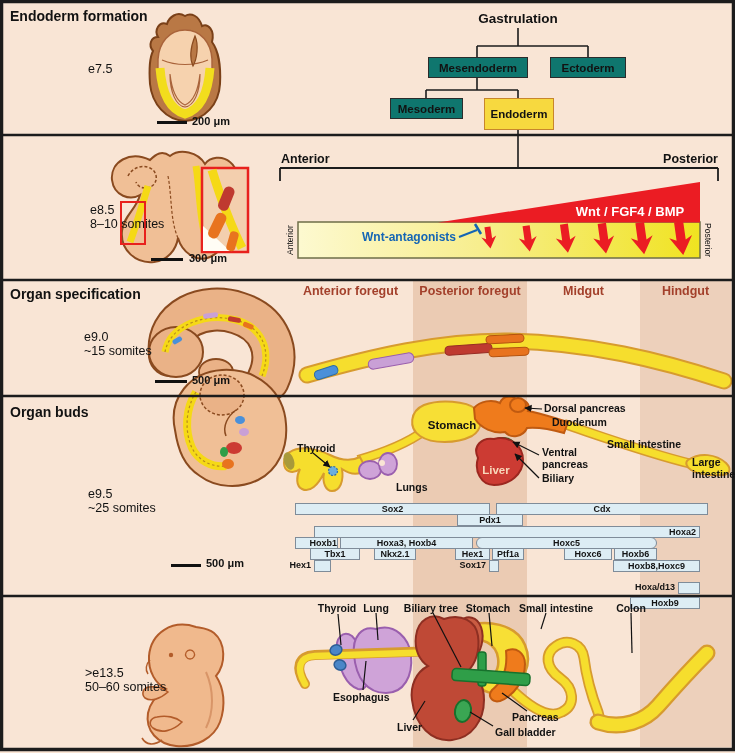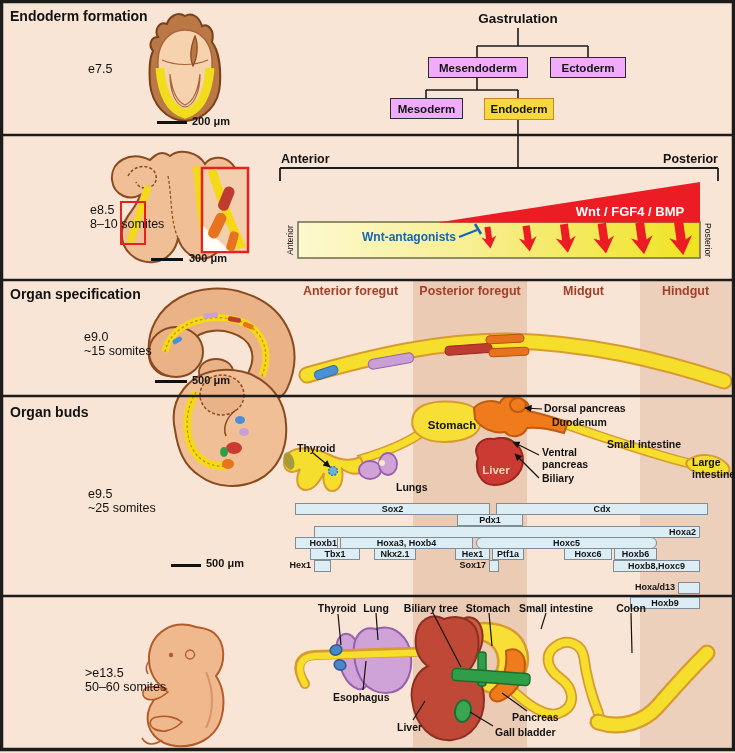--- a/index.html
+++ b/index.html
@@ -6,21 +6,21 @@
   #root{position:relative;width:735px;height:753px;background:#f9e5d5;
         font-family:"Liberation Sans",sans-serif;color:#121212;overflow:hidden;}
   .band{position:absolute;top:281px;height:466px;z-index:0;}
   #art,#lines{position:absolute;left:0;top:0;z-index:1;}
   #lines{z-index:4;}
   .panel-title{position:absolute;font-weight:bold;font-size:14px;z-index:5;white-space:nowrap;}
   .stage{position:absolute;font-size:12.5px;line-height:1.15;z-index:5;white-space:nowrap;}
   .scalebar{position:absolute;height:3px;background:#111;z-index:5;}
   .scaletext{position:absolute;font-weight:bold;font-size:11px;z-index:5;white-space:nowrap;}
   .flow-title{position:absolute;font-weight:bold;font-size:13.5px;transform:translateX(-50%);z-index:5;white-space:nowrap;}
-  .flowbox{position:absolute;background:#f0abfc;border:1.5px solid #2b2b2b;font-weight:bold;font-size:11.5px;
+  .flowbox{position:absolute;background:#0f766e;border:1.5px solid #2b2b2b;font-weight:bold;font-size:11.5px;
            display:flex;align-items:center;justify-content:center;z-index:5;box-sizing:border-box;white-space:nowrap;}
   .flowbox.hl{background:#f7d93f;border-color:#c8862c;}
   .axis-label{position:absolute;font-weight:bold;font-size:12.5px;z-index:5;white-space:nowrap;}
   .vlabel{position:absolute;font-size:8.5px;z-index:5;width:13px;height:36px;display:flex;
           align-items:center;justify-content:center;writing-mode:vertical-rl;}
   .vlabel.up{transform:rotate(180deg);}
   .signal{position:absolute;font-weight:bold;font-size:13px;color:#fff;z-index:5;
           transform:translate(-50%,-50%);white-space:nowrap;}
   .antag{position:absolute;font-weight:bold;font-size:12px;color:#1465b4;z-index:5;white-space:nowrap;}
   .region-header{position:absolute;top:284px;width:112px;transform:translateX(-50%);text-align:center;
@@ -258,21 +258,21 @@
   <div class="scalebar" style="left:155px;top:380px;width:32px"></div>
   <div class="scaletext" style="left:192px;top:374px">500 μm</div>
   <div class="scalebar" style="left:171px;top:564px;width:30px"></div>
   <div class="scaletext" style="left:206px;top:557px">500 μm</div>
 
   <div class="flow-title" style="left:518px;top:11px">Gastrulation</div>
   <div id="flowboxes">
       <div class="flowbox" style="left: 428px; top: 57px; width: 100px; height: 21px;">Mesendoderm</div>
       <div class="flowbox" style="left: 550px; top: 57px; width: 76px; height: 21px;">Ectoderm</div>
       <div class="flowbox" style="left: 390px; top: 98px; width: 73px; height: 21px;">Mesoderm</div>
-      <div class="flowbox hl" style="left: 484px; top: 98px; width: 70px; height: 22px;">Endoderm</div>
+      <div class="flowbox hl" style="left: 484px; top: 98px; width: 70px; height: 32px;">Endoderm</div>
     </div>
 
   <div class="axis-label" style="left:281px;top:152px">Anterior</div>
   <div class="axis-label" style="left:718px;top:152px;transform:translateX(-100%)">Posterior</div>
   <div class="vlabel up" style="left:283px;top:222px">Anterior</div>
   <div class="vlabel" style="left:701px;top:222px">Posterior</div>
   <div class="signal" style="left:630px;top:211px">Wnt / FGF4 / BMP</div>
   <div class="antag" style="left:362px;top:230px">Wnt-antagonists</div>
 
   <div id="region-headers">

